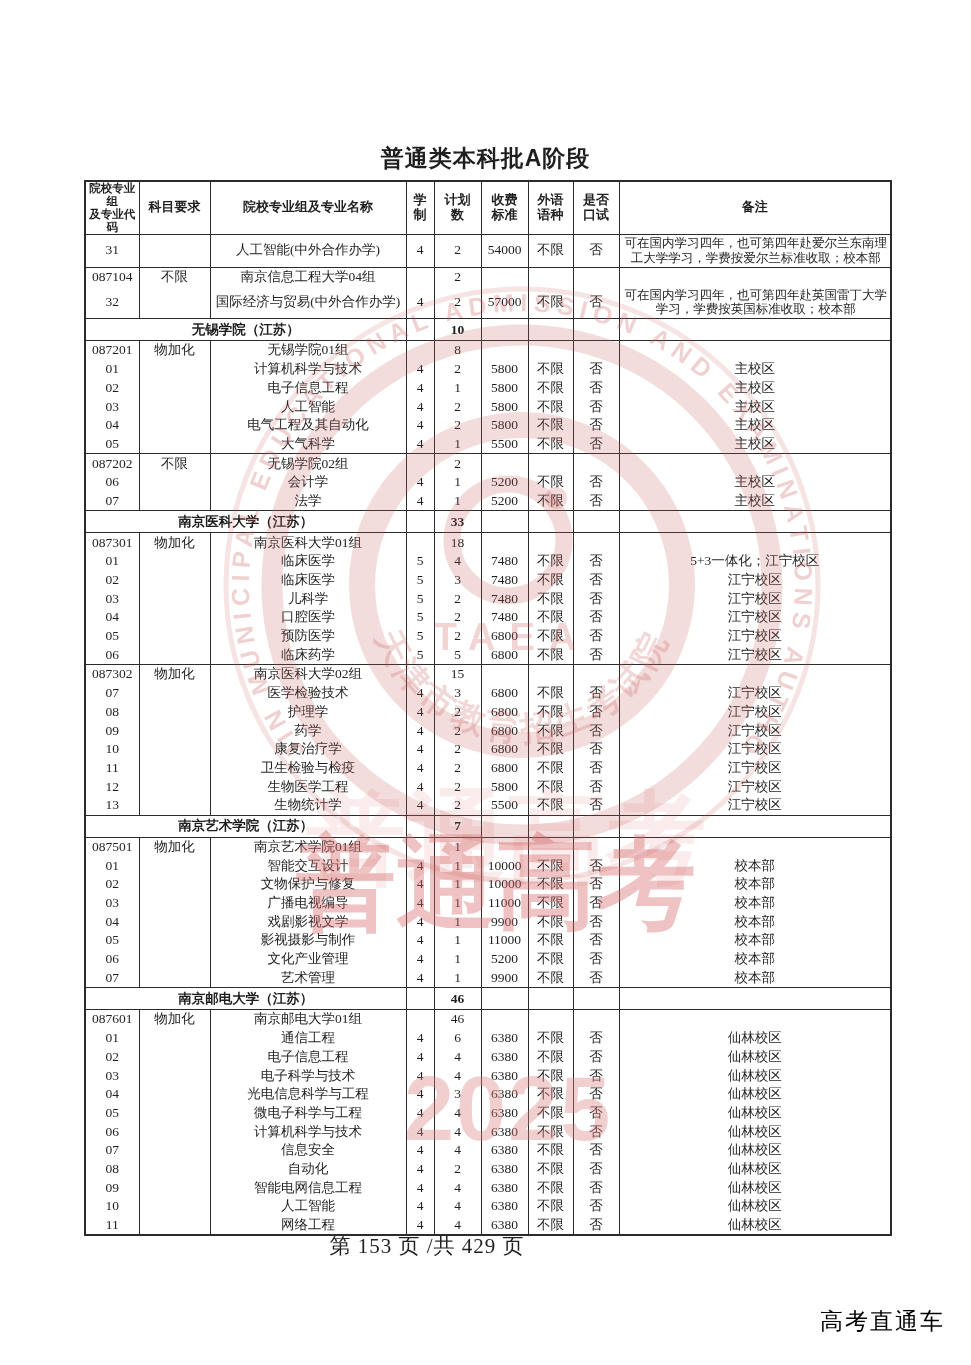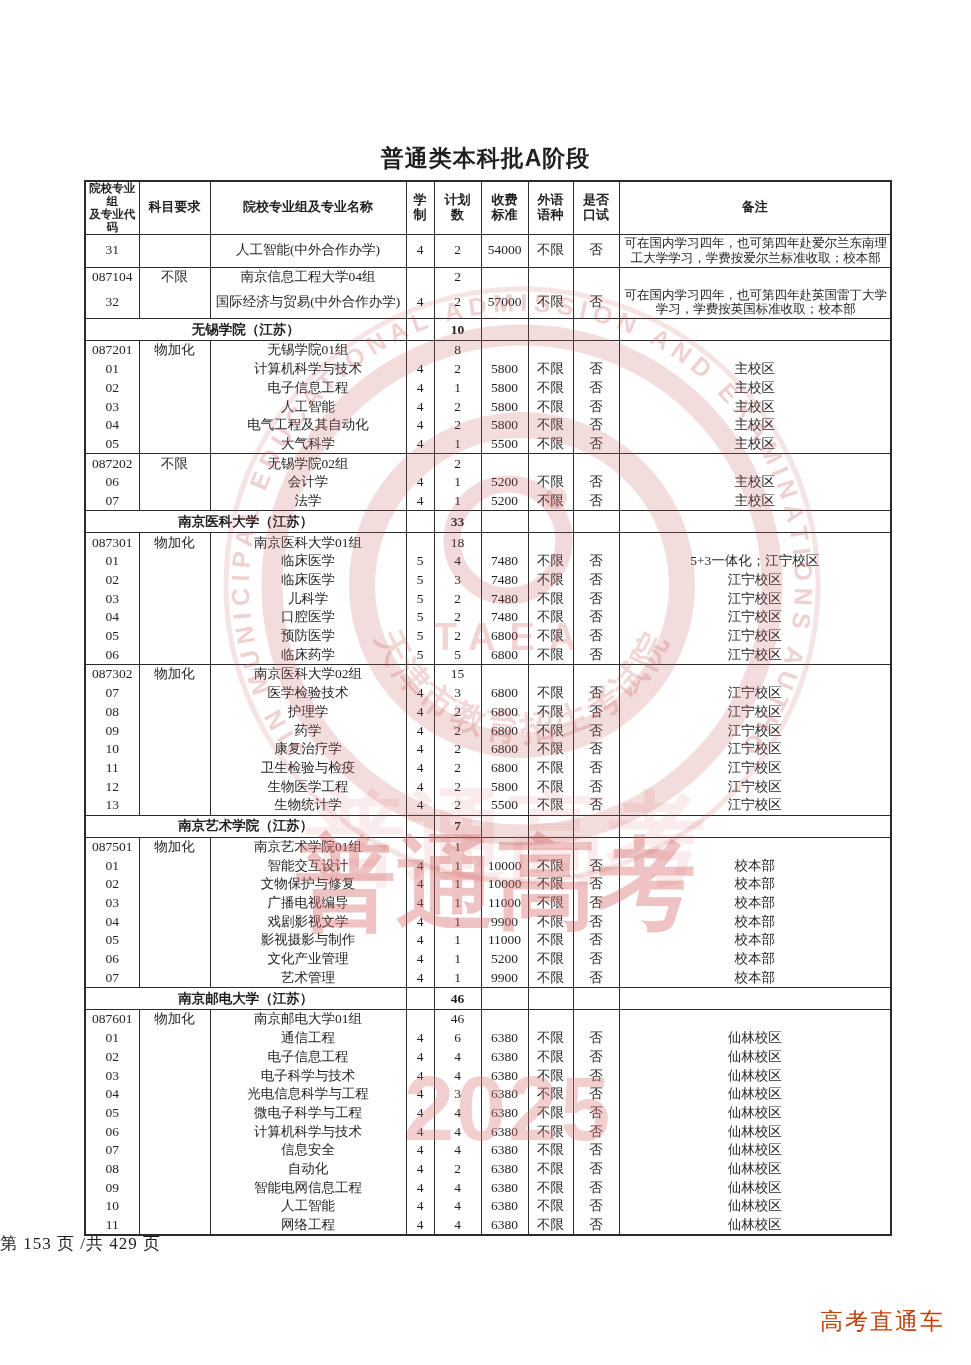--- a/index.html
+++ b/index.html
@@ -48,25 +48,25 @@
     margin-left:32px;
   }
   td.sec-total{font-weight:bold;font-size:16px;}
   td.name{text-align:left;padding-left:4px;}
   td.remark{text-align:left;padding-left:4px;}
   td.remark.multi{
     white-space:normal;font-size:12.5px;line-height:1.15;padding:1px 2px 1px 4px;
   }
   .page-footer{
     position:absolute;top:1232px;left:0;width:854px;
-    text-align:left;font-size:17px;letter-spacing:1px;
+    text-align:center;font-size:21px;letter-spacing:1px;
   }
   .brand{
     position:absolute;top:1306px;right:26px;
-    font-size:23px;color:#c2410c;letter-spacing:2px;
+    font-size:23px;color:#000000;letter-spacing:2px;
     font-family:"Liberation Sans","DejaVu Sans",sans-serif;
   }
   .watermark{
     position:absolute;top:0;left:0;z-index:3;pointer-events:none;
   }
   .wm-big{
     position:absolute;top:818px;left:296px;z-index:3;pointer-events:none;
     font-size:100px;font-weight:bold;letter-spacing:0px;
     font-family:"Liberation Sans","DejaVu Sans",sans-serif;
     color:rgba(214,106,106,0.40);white-space:nowrap;

